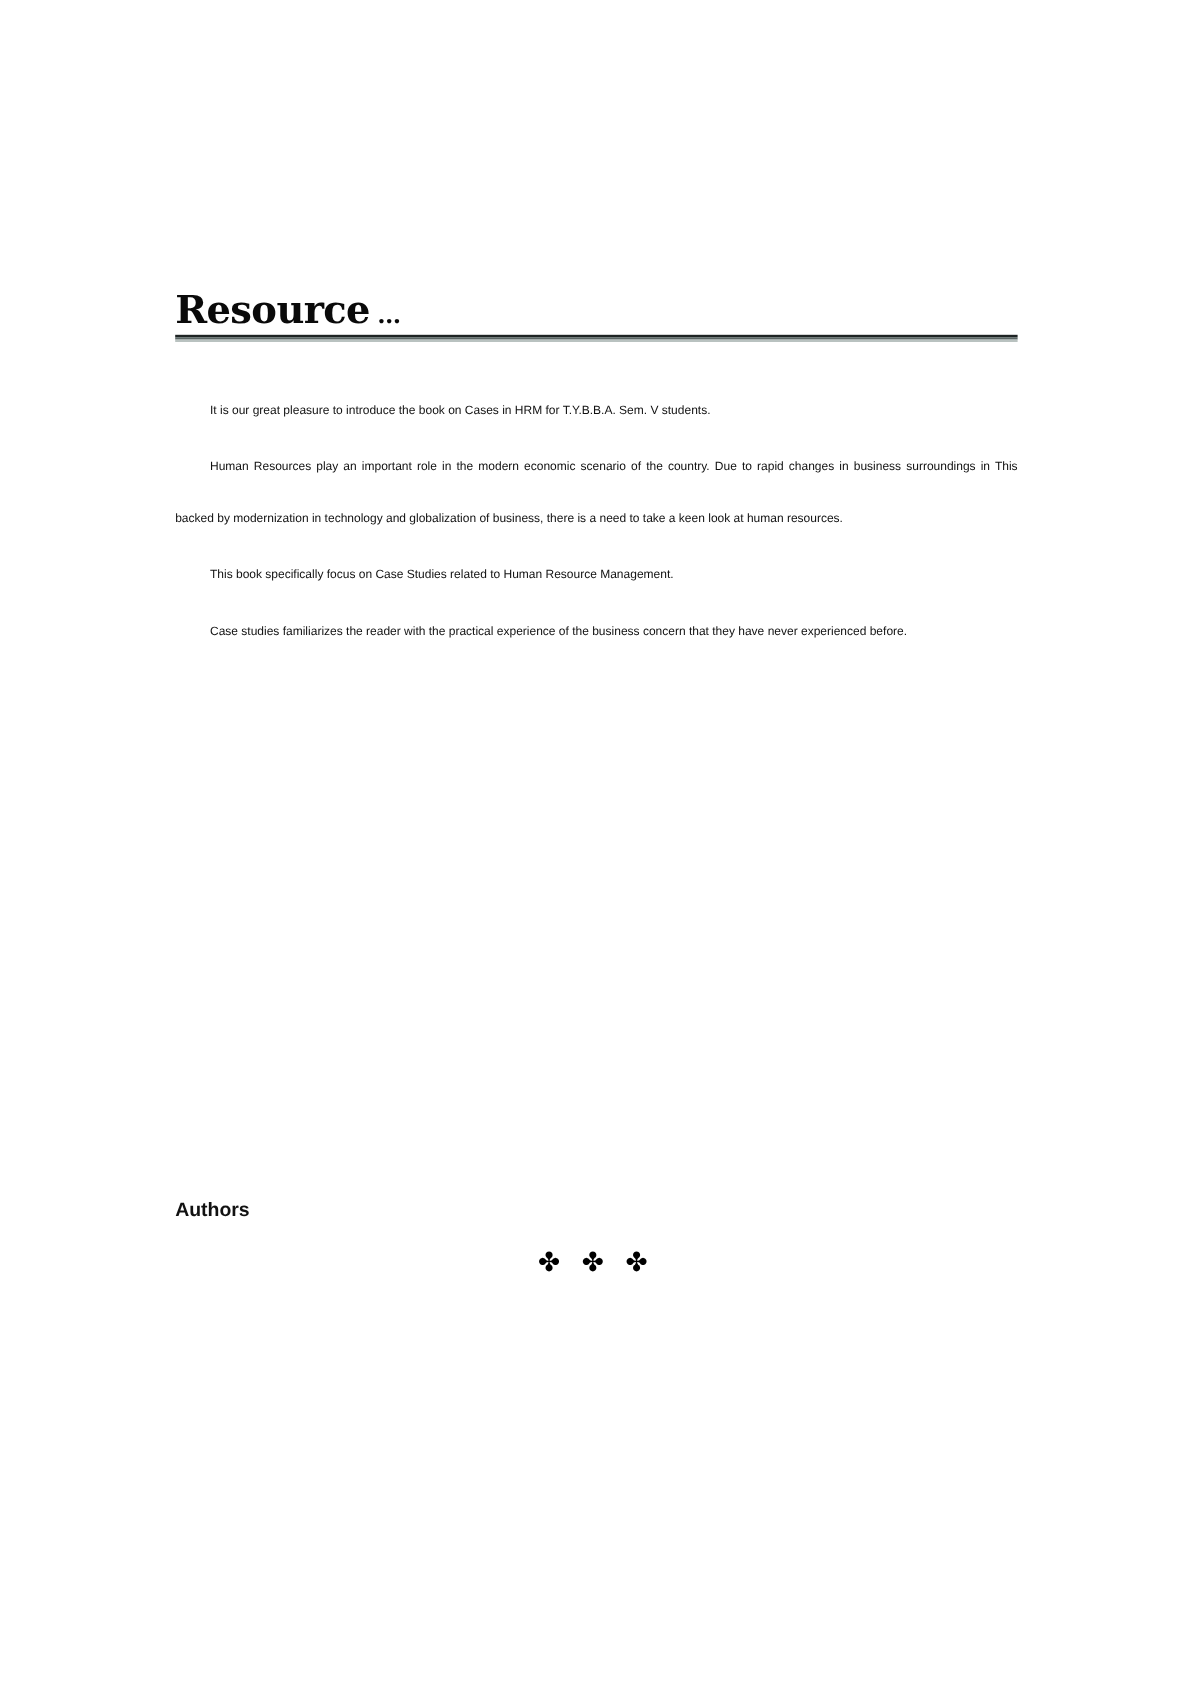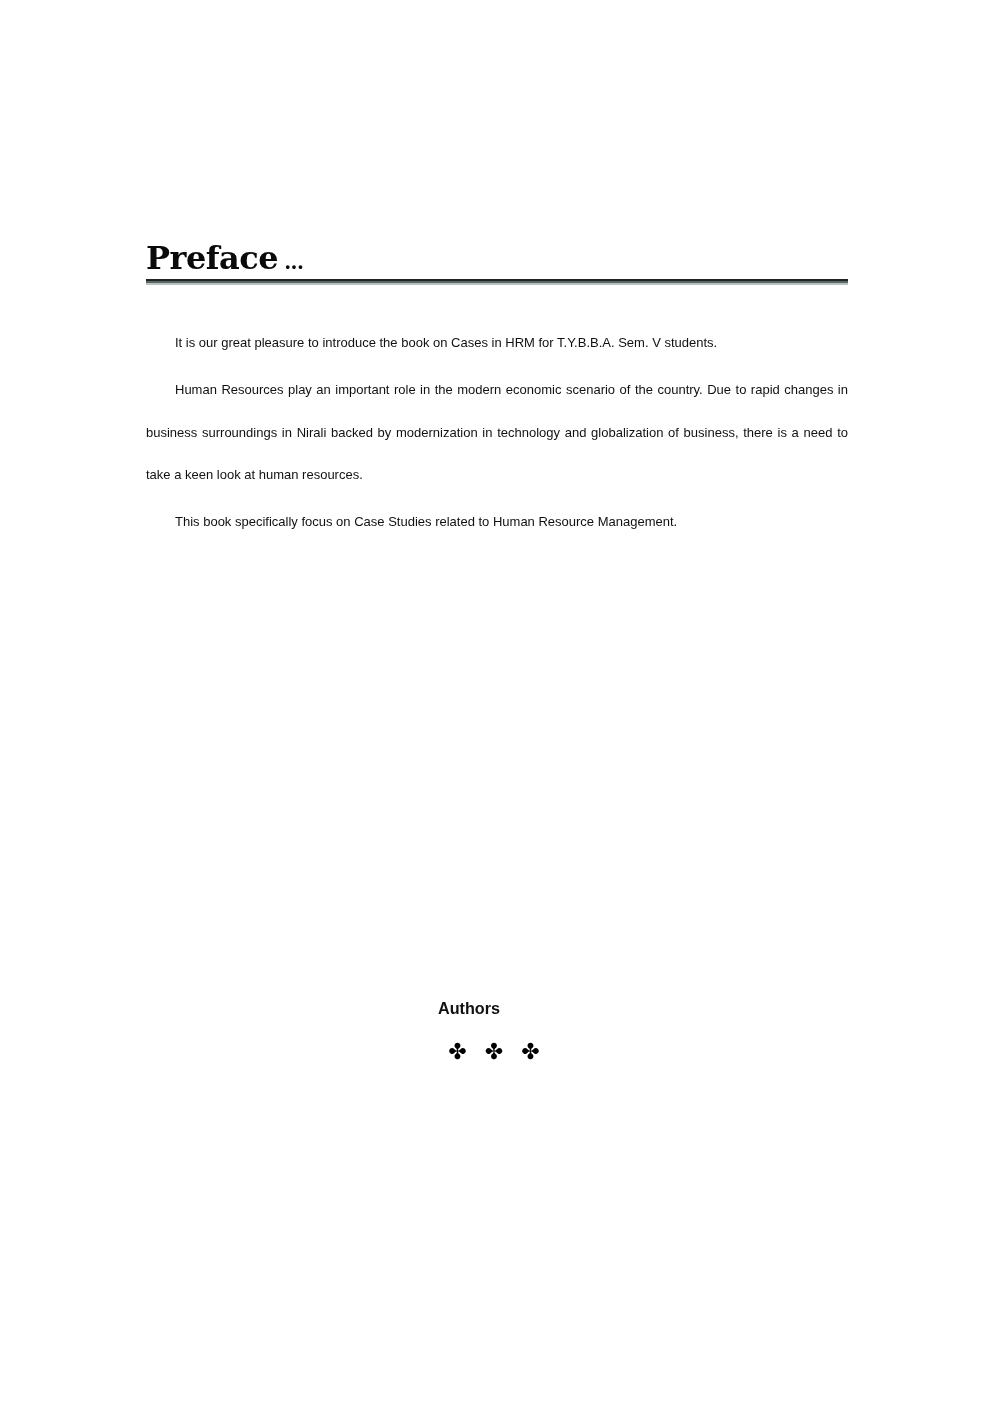--- a/index.html
+++ b/index.html
@@ -46,35 +46,35 @@
     }
     .rule .r1 { height: 2px; background: #1e2424; }
     .rule .r2 { height: 2px; background: #5b6665; }
     .rule .r3 { height: 2px; background: #b9c2c0; }
 
     .body-text {
       position: absolute;
       top: 322px;
       left: 0;
       width: 702px;
-      font-size: 13px;
+      font-size: 10px;
       line-height: 42.5px;
       text-align: justify;
       color: #111111;
     }
     .para {
       margin: 0 0 4.5px 0;
       text-indent: 29px;
     }
     .signature {
       position: absolute;
       top: 996px;
       left: 0;
       width: 646px;
-      text-align: center;
+      text-align: left;
       font-size: 16.2px;
       font-weight: bold;
       line-height: 24px;
     }
     .ornament {
       position: absolute;
       top: 1036px;
       left: 0;
       width: 702px;
       text-align: center;
@@ -82,31 +82,32 @@
       line-height: 32px;
       letter-spacing: 6px;
       color: #000;
     }
   </style>
 </head>
 <body>
 
 <div class="page">
   <div class="title">
-    <span>Preface</span><span class="dots">...</span>
+    <span>Resource</span><span class="dots">...</span>
   </div>
 
   <div class="rule">
     <div class="r1"></div>
     <div class="r2"></div>
     <div class="r3"></div>
   </div>
 
   <div class="body-text">
     <p class="para">It is our great pleasure to introduce the book on Cases in HRM for T.Y.B.B.A. Sem. V students.</p>
-    <p class="para">Human Resources play an important role in the modern economic scenario of the country. Due to rapid changes in business surroundings in Nirali backed by modernization in technology and globalization of business, there is a need to take a keen look at human resources.</p>
+    <p class="para">Human Resources play an important role in the modern economic scenario of the country. Due to rapid changes in business surroundings in This backed by modernization in technology and globalization of business, there is a need to take a keen look at human resources.</p>
     <p class="para">This book specifically focus on Case Studies related to Human Resource Management.</p>
+    <p class="para">Case studies familiarizes the reader with the practical experience of the business concern that they have never experienced before.</p>
   </div>
 
   <div class="signature">Authors</div>
 
   <div class="ornament">✤ ✤ ✤</div>
 </div>
 
 </body></html>

